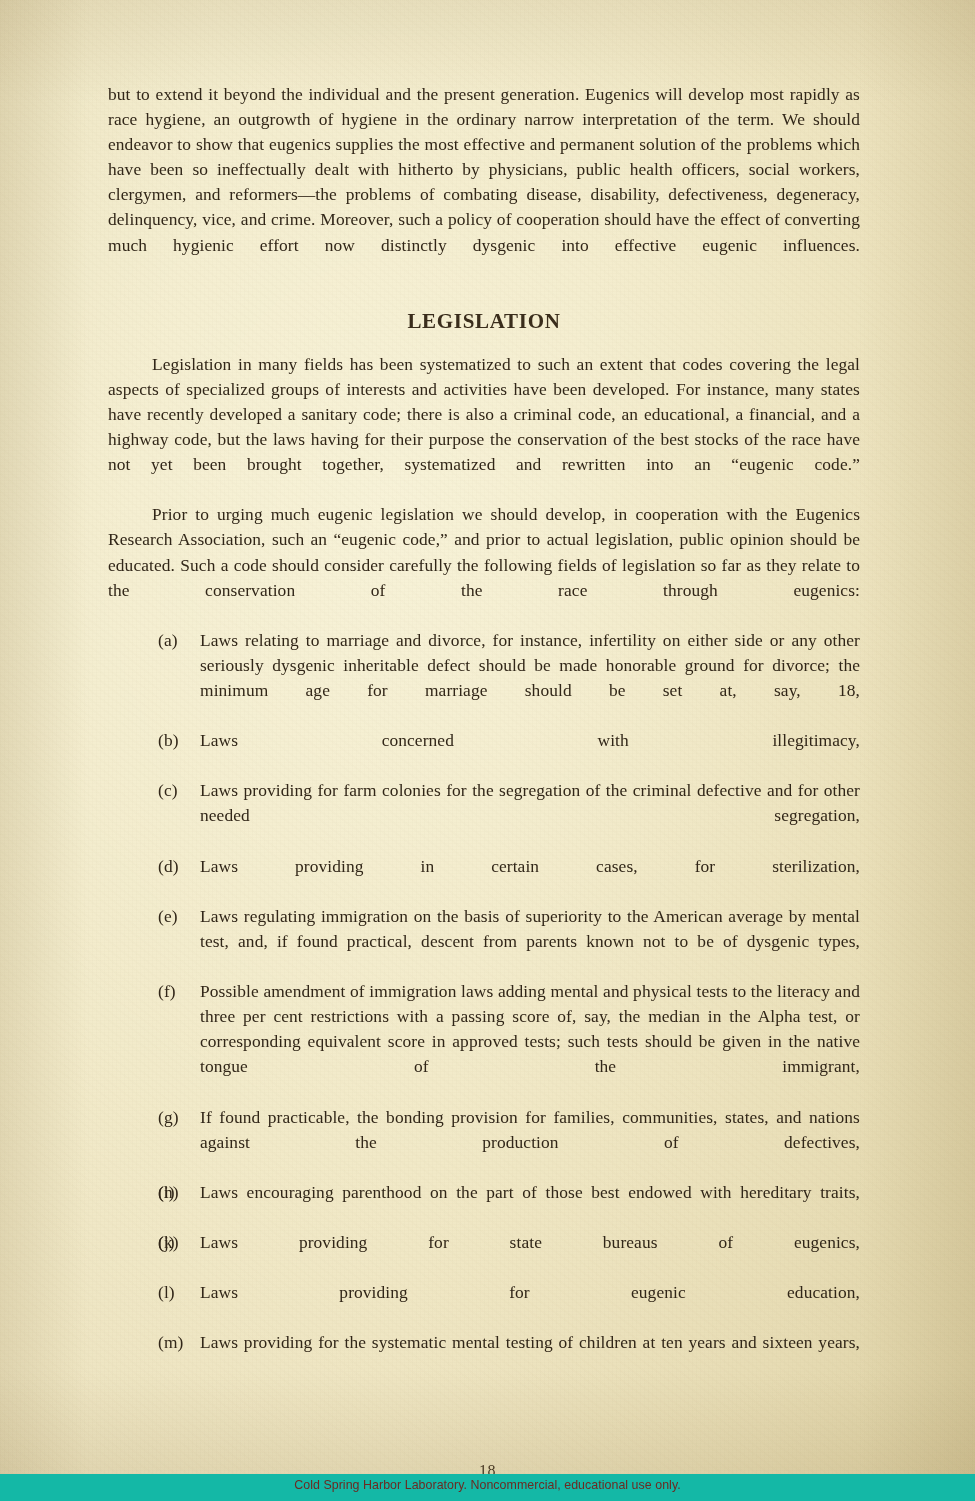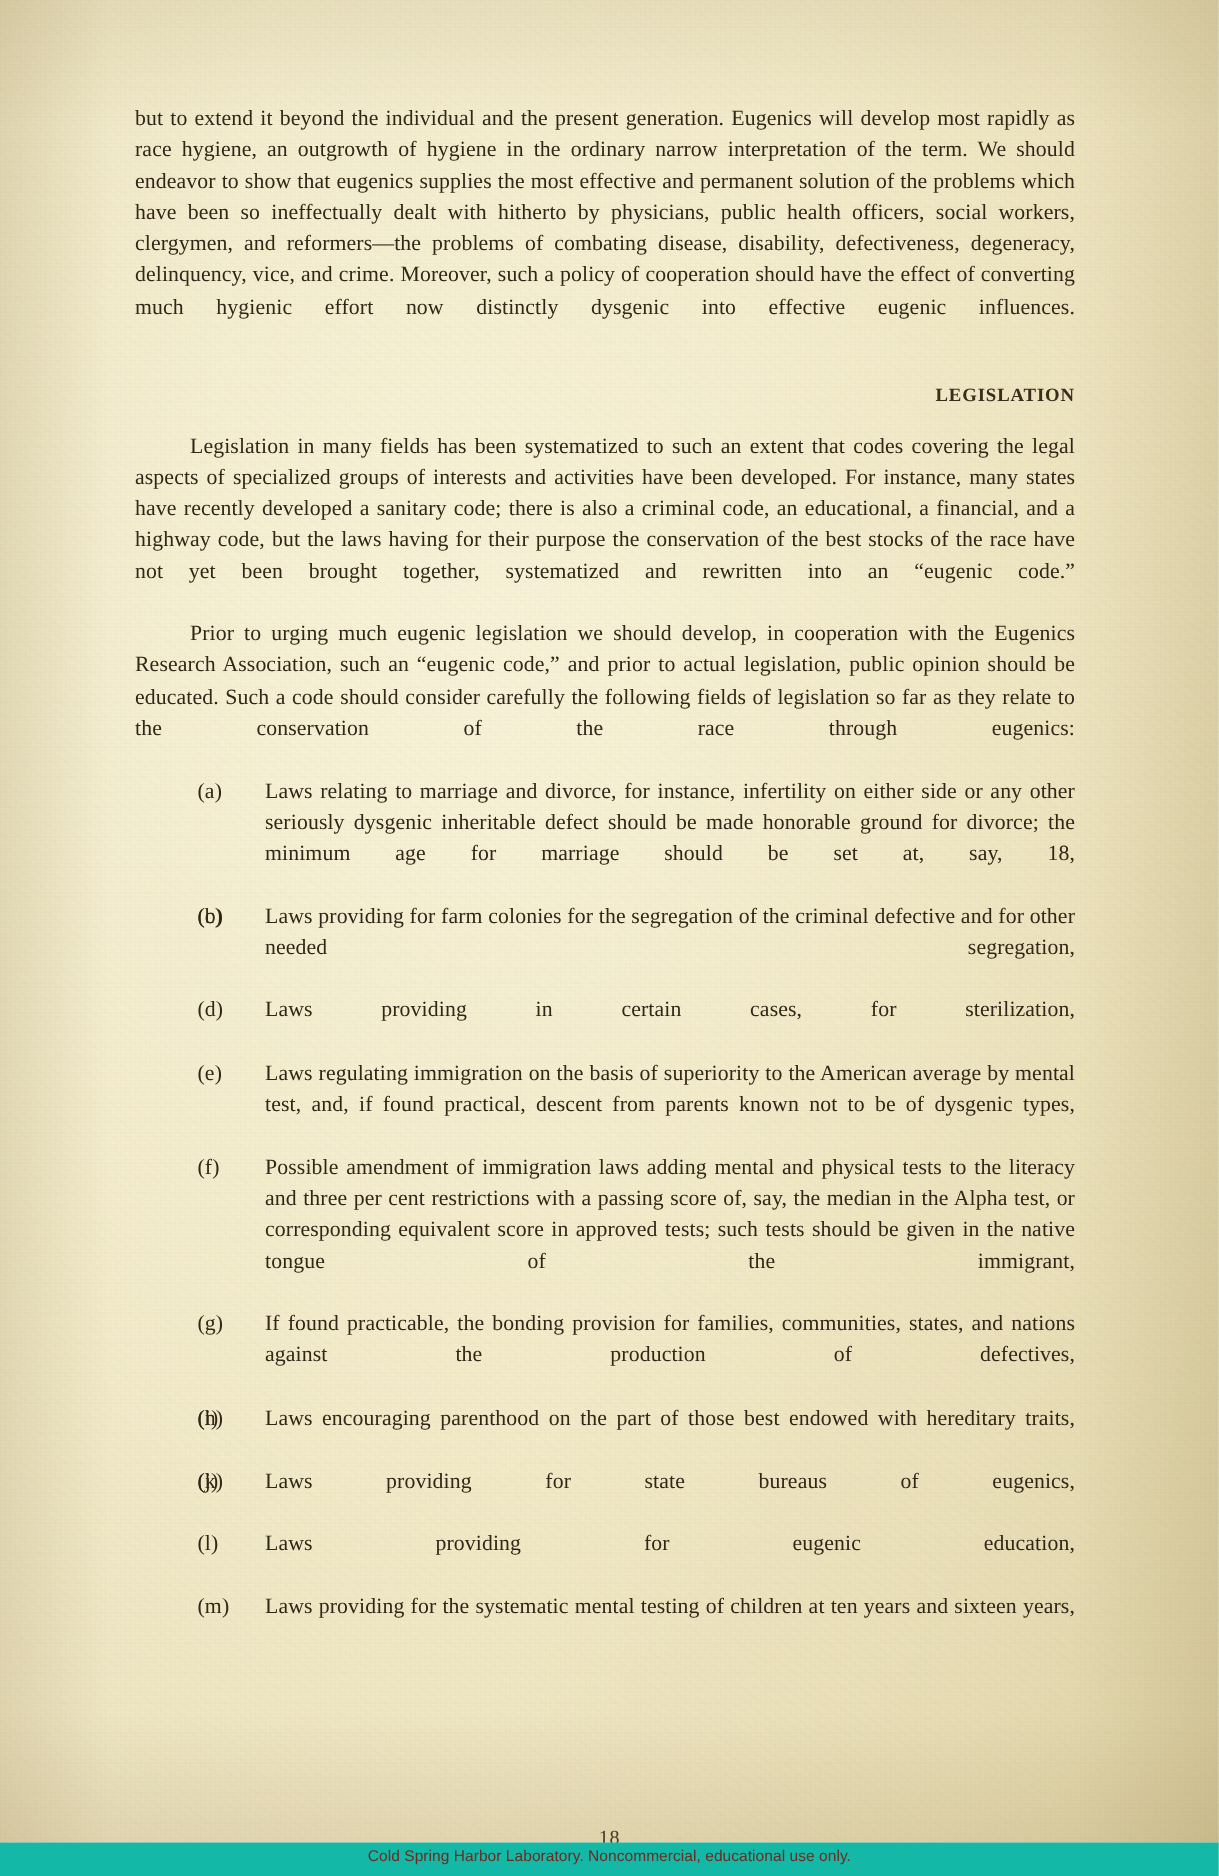--- a/index.html
+++ b/index.html
@@ -65,24 +65,24 @@
     font-size: 17.4px;
     line-height: 25.1px;
     text-align: justify;
     text-justify: inter-word;
     letter-spacing: .1px;
   }
   p.para.indent { text-indent: 44px; }
 
   h2.section-head {
     margin: 0;
-    font-size: 15px;
+    font-size: 21px;
     font-weight: bold;
     letter-spacing: .7px;
-    text-align: right;
+    text-align: center;
     color: #3a2d1c;
   }
 
   
   ol.lettered {
     list-style: none;
     margin: 0;
     padding: 0;
   }
   ol.lettered > li {
@@ -96,21 +96,21 @@
   }
   ol.lettered > li > .marker {
     position: absolute;
     left: 50px;
     top: 0;
     width: 40px;
     text-align: left;
     font-size: 17.4px;
     line-height: 25.1px;
   }
-  ol.lettered > li > .item-text { display: block; margin-left: 12px; }
+  ol.lettered > li > .item-text { display: block; }
   
   ol.lettered > li > .item-text::after,
   p.para::after {
     content: "";
     display: inline-block;
     width: 100%;
   }
 
   #page-number {
     position: absolute;
@@ -165,20 +165,21 @@
 
     <p class="para indent">Prior to urging much eugenic legislation we should develop, in cooperation with the Eugenics Research Association, such an “eugenic code,” and prior to actual legislation, public opinion should be educated.  Such a code should consider carefully the following fields of legislation so far as they relate to the conservation of the race through eugenics:</p>
 
     <ol class="lettered" id="lettered-list">
       <li>
         <span class="marker">(a)</span>
         <span class="item-text">Laws relating to marriage and divorce, for instance, infertility on either side or any other seriously dysgenic inheritable defect should be made honorable ground for divorce; the minimum age for marriage should be set at, say, 18,</span>
       </li>
       <li>
         <span class="marker">(b)</span>
+        <span class="item-text">Laws concerned with illegitimacy,</span>
       </li>
       <li>
         <span class="marker">(c)</span>
         <span class="item-text">Laws providing for farm colonies for the segregation of the criminal defective and for other needed segregation,</span>
       </li>
       <li>
         <span class="marker">(d)</span>
         <span class="item-text">Laws providing in certain cases, for sterilization,</span>
       </li>
       <li>

